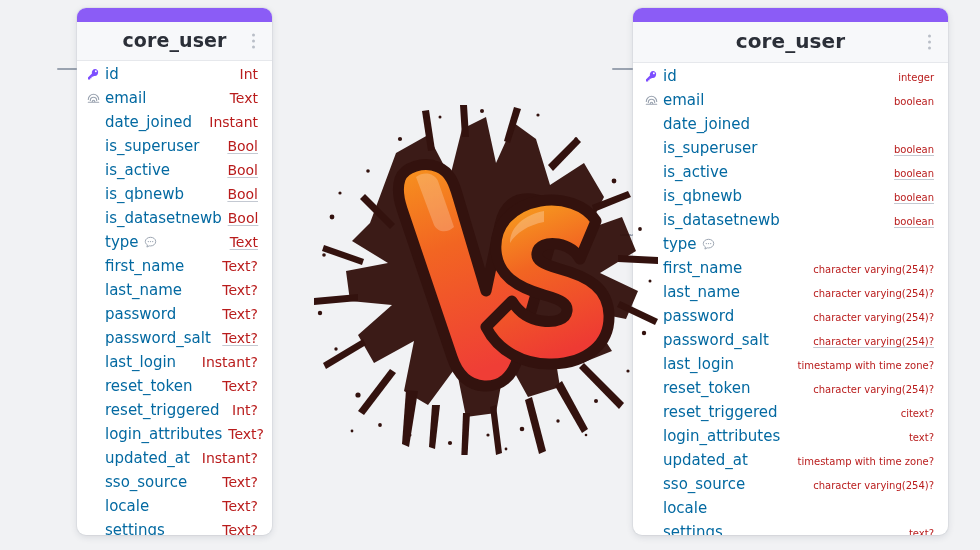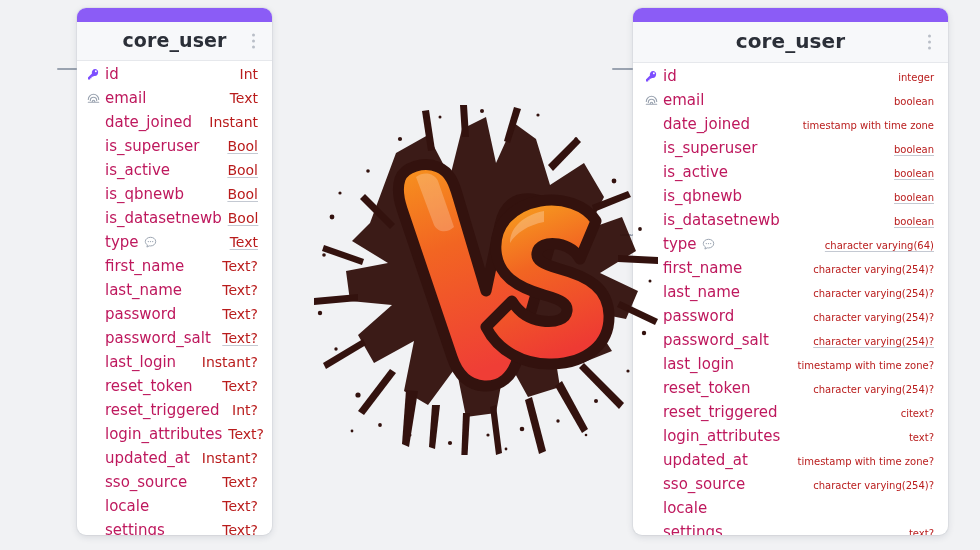--- a/index.html
+++ b/index.html
@@ -94,21 +94,21 @@
   .field .icon-slot {
     flex: 0 0 auto;
     width: 18px;
     display: inline-flex;
     align-items: center;
     justify-content: flex-start;
     position: relative;
     top: 2px;
   }
   .field .fname {
-    color: #be185d;
+    color: #0369a1;
     flex: 0 0 auto;
   }
   .field .note-slot {
     flex: 0 0 auto;
     display: inline-flex;
     align-items: center;
     margin-left: 5px;
     position: relative;
     top: 2px;
   }
@@ -350,21 +350,20 @@
             </svg>
           </span>
           <span class="fname">email</span>
           <span class="spacer"></span>
           <span class="ftype">boolean</span>
         </div>
         <div class="field">
           <span class="icon-slot"></span>
           <span class="fname">date_joined</span>
           <span class="spacer"></span>
-          <span class="ftype">timestamp with time zone</span>
         </div>
         <div class="field">
           <span class="icon-slot"></span>
           <span class="fname">is_superuser</span>
           <span class="spacer"></span>
           <span class="ftype req">boolean</span>
         </div>
         <div class="field">
           <span class="icon-slot"></span>
           <span class="fname">is_active</span>
@@ -388,21 +387,20 @@
           <span class="fname">type</span>
           <span class="note-slot">
             <svg class="ico note-ico" viewBox="0 0 16 16">
               <path d="M8 1.6c-3.5 0-6.4 2.3-6.4 5.2 0 1.7 1 3.2 2.6 4.2l-.6 2.6 2.9-1.5c.5.1 1 .15 1.5.15 3.5 0 6.4-2.3 6.4-5.45S11.5 1.6 8 1.6z" fill="none" stroke="#9aa3b0" stroke-width="1.2"></path>
               <circle cx="5.3" cy="6.9" r="0.85" fill="#9aa3b0"></circle>
               <circle cx="8" cy="6.9" r="0.85" fill="#9aa3b0"></circle>
               <circle cx="10.7" cy="6.9" r="0.85" fill="#9aa3b0"></circle>
             </svg>
           </span>
           <span class="spacer"></span>
-          <span class="ftype req">character varying(64)</span>
         </div>
         <div class="field">
           <span class="icon-slot"></span>
           <span class="fname">first_name</span>
           <span class="spacer"></span>
           <span class="ftype">character varying(254)?</span>
         </div>
         <div class="field">
           <span class="icon-slot"></span>
           <span class="fname">last_name</span>

